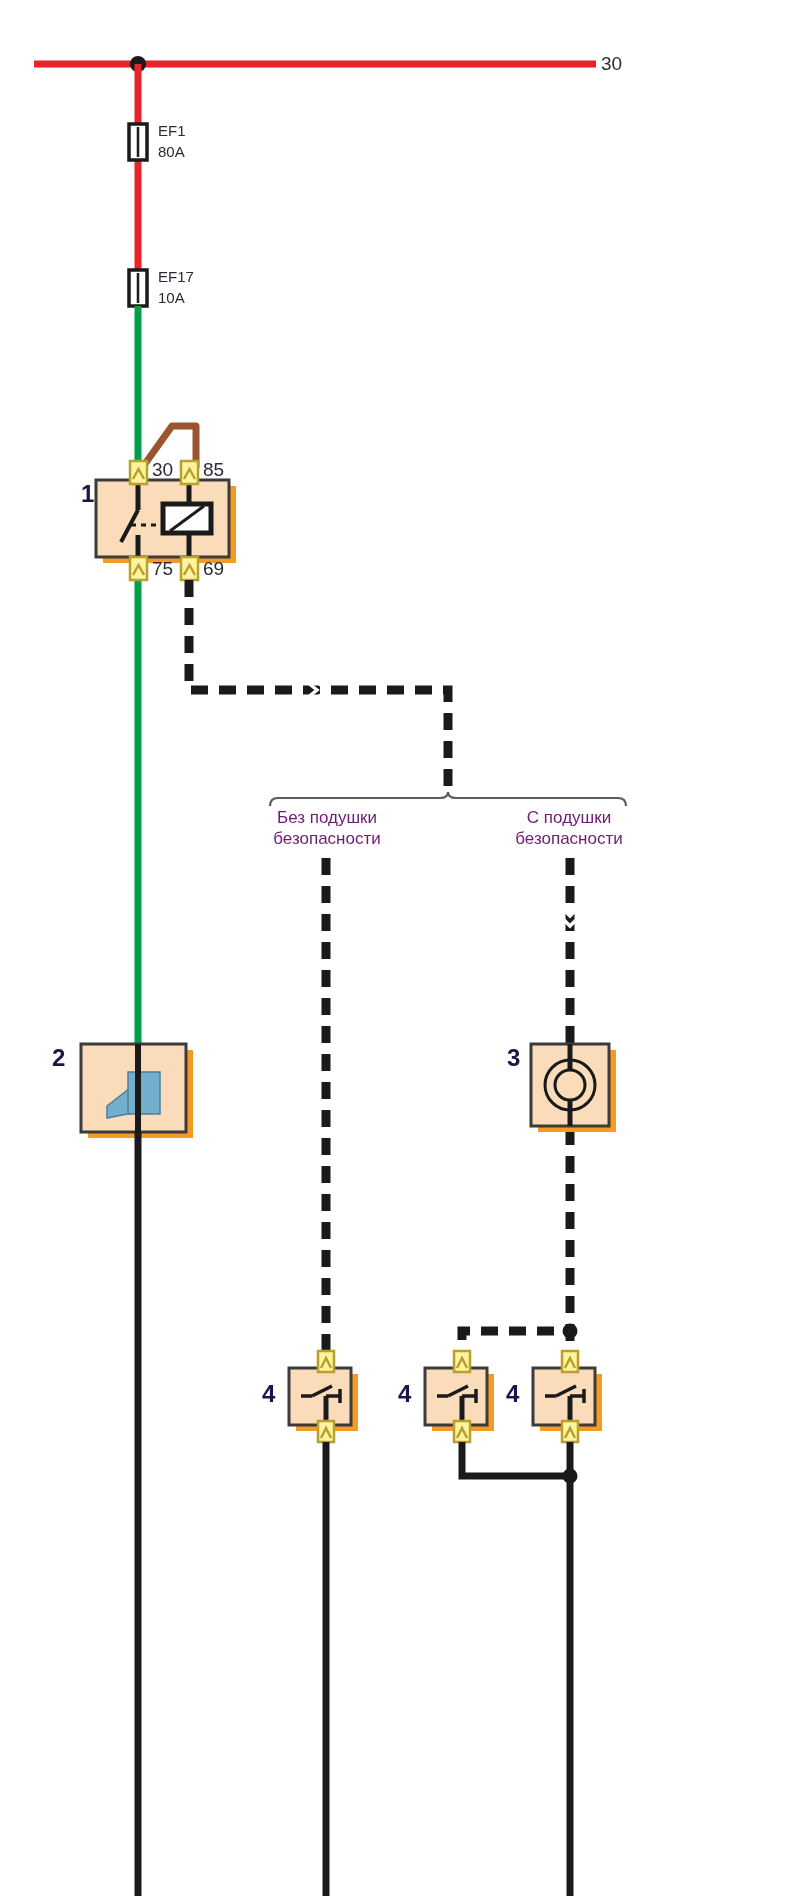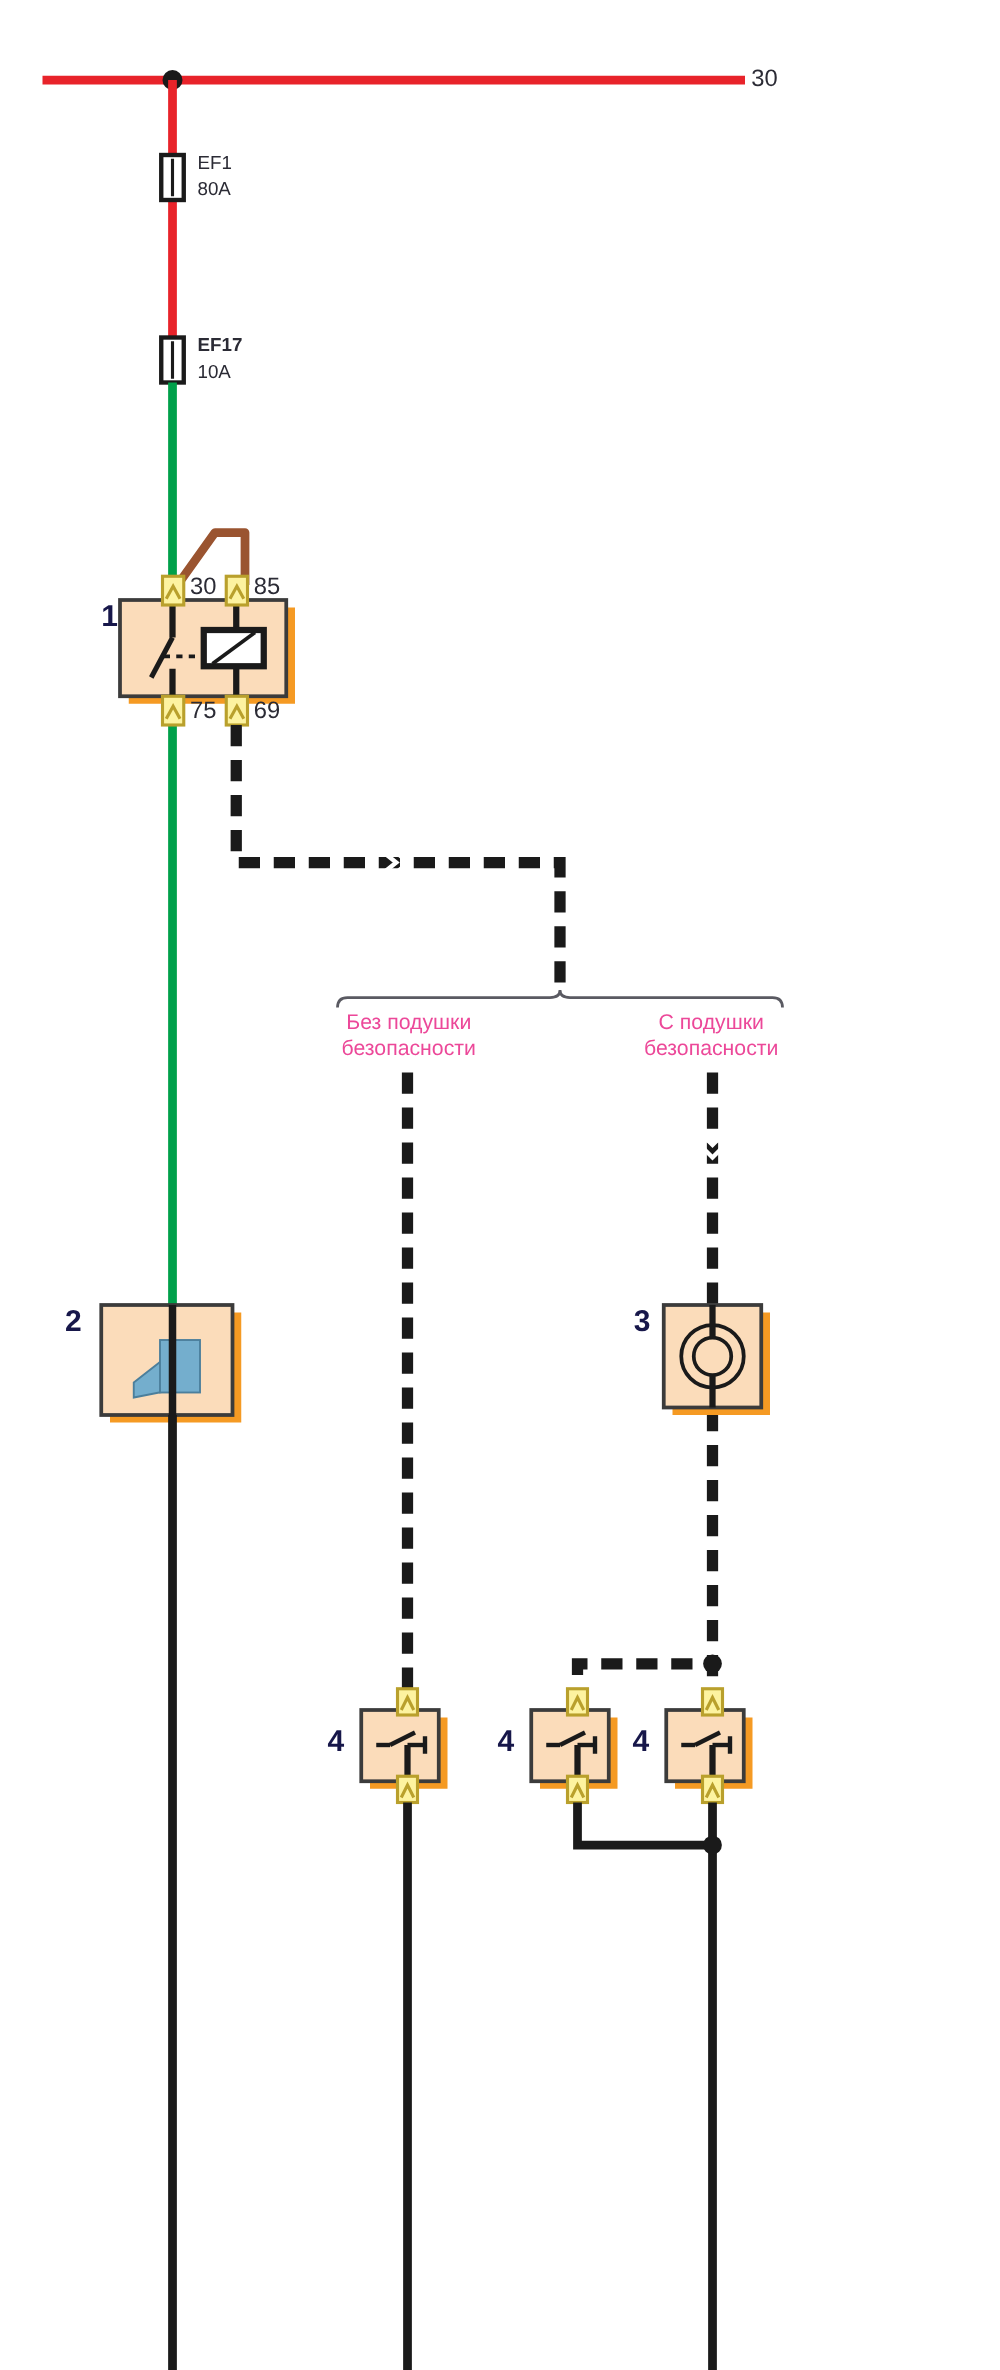--- a/index.html
+++ b/index.html
@@ -13,21 +13,21 @@
     position:absolute;
     font-family:"Liberation Sans", sans-serif;
     color:#2b2b33;
     white-space:pre;
     line-height:1.18;
   }
   .lbl-fuse{font-size:15px;color:#2b2b35;}
   .lbl-term{font-size:19px;color:#2b2b35;}
   .lbl-bus{font-size:19px;color:#2b2b35;}
   .lbl-num{font-size:24px;font-weight:bold;color:#17174a;}
-  .lbl-branch{font-size:17px;color:#ec4899;text-align:center;}
+  .lbl-branch{font-size:17px;color:#701a75;text-align:center;}
 </style>
 </head>
 <body>
 
 <div id="stage">
 
   <svg viewBox="0 0 800 1896" xmlns="http://www.w3.org/2000/svg">
     <defs>
       
     </defs>
@@ -223,21 +223,21 @@
     </g>
   </svg>
 
   <div class="lbl lbl-bus" style="left:601px;top:5px;">30</div>
 
   <div class="lbl lbl-bus" style="left:601px;top:1855px;">31</div>
 
   <div class="lbl lbl-fuse" style="left:158px;top:74px;">EF1</div>
   <div class="lbl lbl-fuse" style="left:158px;top:95px;">80A</div>
 
-  <div class="lbl lbl-fuse" style="left:158px;top:220px;font-weight:bold;">EF17</div>
+  <div class="lbl lbl-fuse" style="left:158px;top:220px;">EF17</div>
   <div class="lbl lbl-fuse" style="left:158px;top:241px;">10A</div>
 
   <div class="lbl lbl-num" style="left:81px;top:432px;">1</div>
 
   <div class="lbl lbl-term" style="left:152px;top:411px;">30</div>
   <div class="lbl lbl-term" style="left:203px;top:411px;">85</div>
   <div class="lbl lbl-term" style="left:152px;top:510px;">75</div>
   <div class="lbl lbl-term" style="left:203px;top:510px;">69</div>
 
   <div class="lbl lbl-branch" style="left:272px;top:760px;width:110px;">Без подушки</div>

